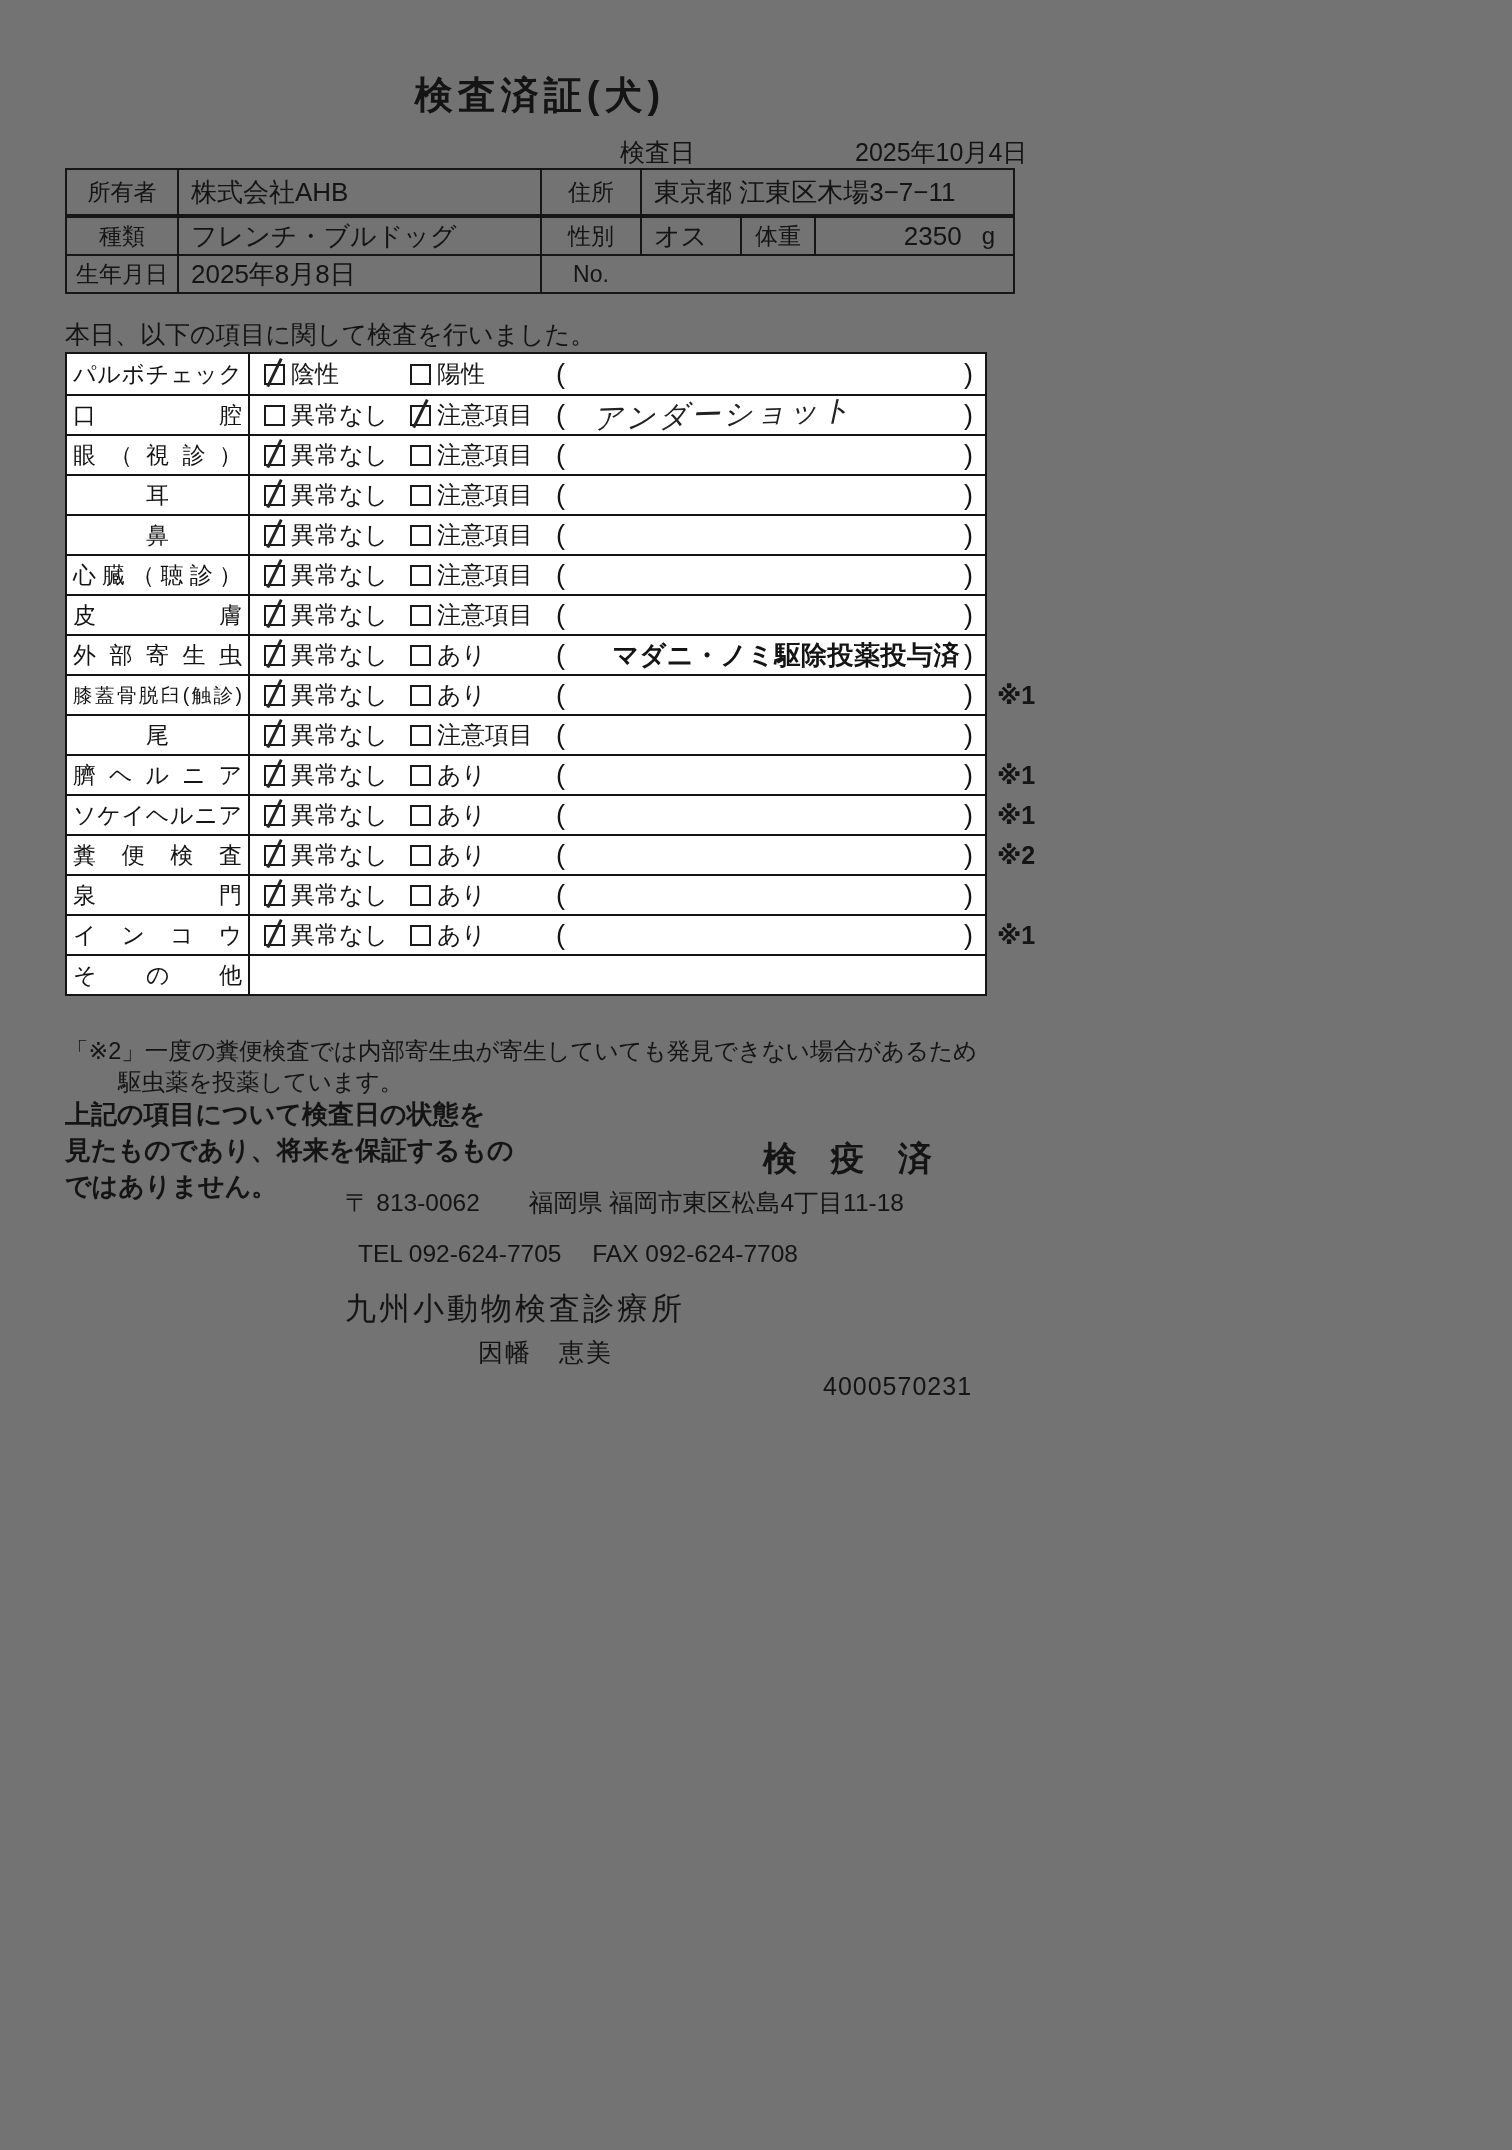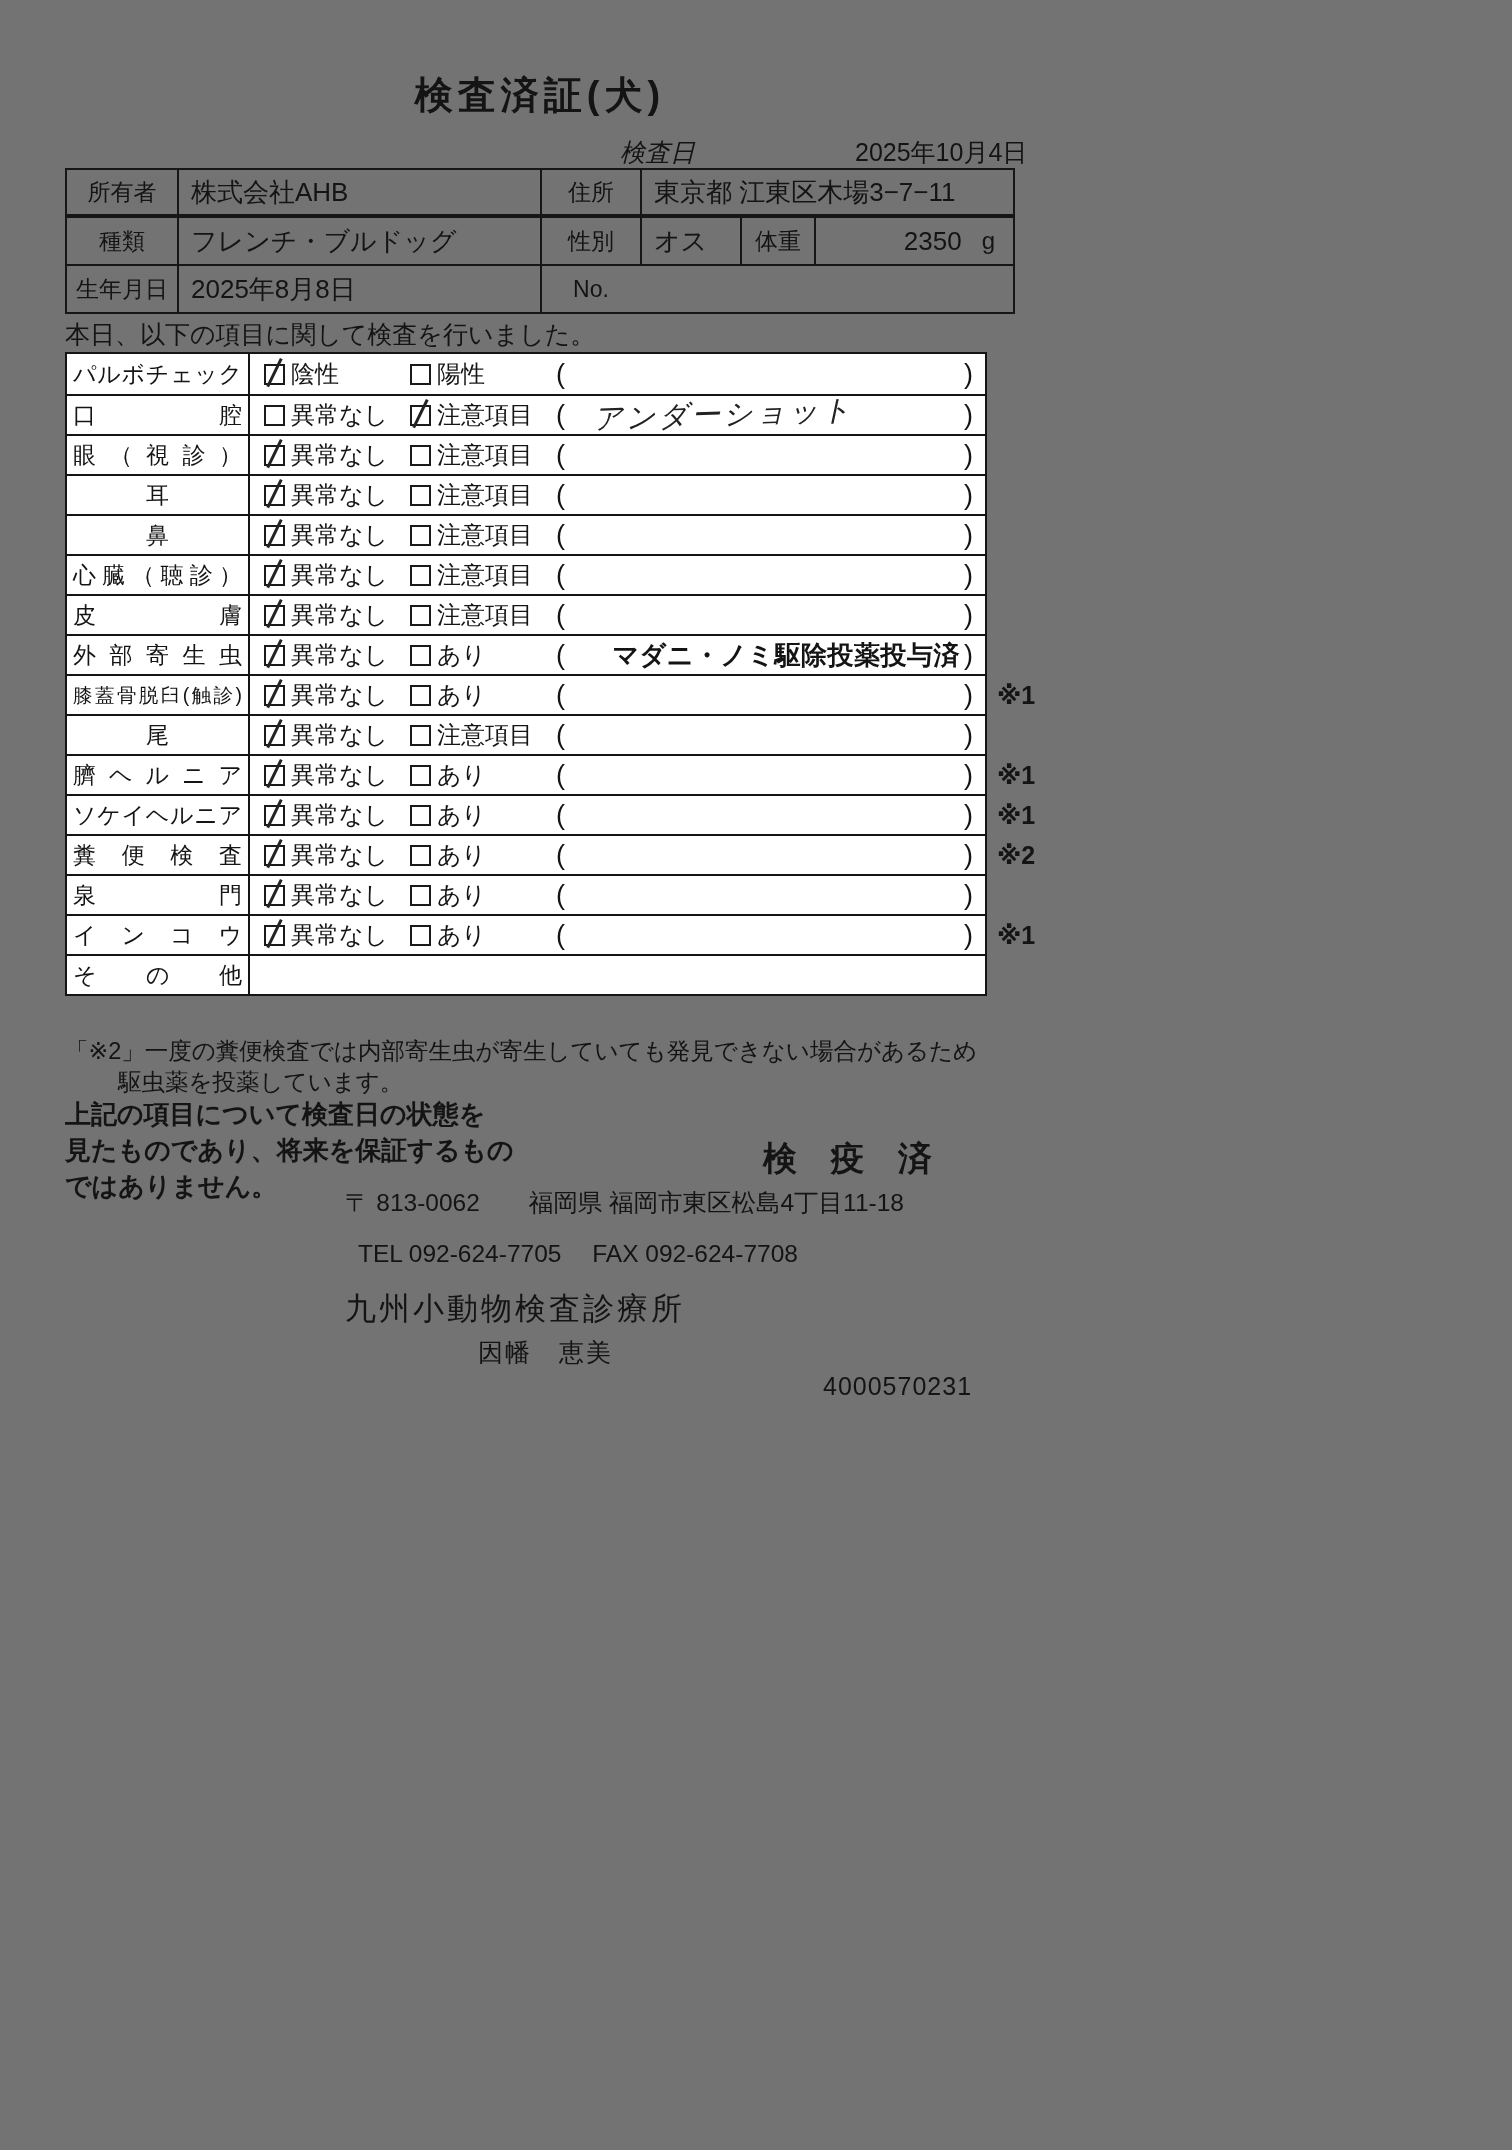--- a/index.html
+++ b/index.html
@@ -8,26 +8,26 @@
     font-family:"Liberation Sans","DejaVu Sans",sans-serif; color:#141414;
     overflow:hidden;
   }
   .abs { position:absolute; }
 
   .title {
     left:65px; top:70px; width:950px; text-align:center;
     font-size:38px; font-weight:600; letter-spacing:5px;
   }
 
-  .date-label { left:620px; top:136px; font-size:25px;font-style:italic; }
+  .date-label { left:620px; top:136px; font-size:25px; }
   .date-value { left:855px; top:136px; font-size:25px; }
 
   
   .gtable { border:2.5px solid #161616; box-sizing:border-box; }
-  .grow { display:grid; height:46px; }
+  .grow { display:grid; height:36px; }
   .grow + .grow { border-top:2.5px solid #161616; }
   .gcell {
     display:flex; align-items:center; box-sizing:border-box;
     border-left:2.5px solid #161616; overflow:hidden; white-space:nowrap;
   }
   .gcell:first-child { border-left:none; }
   .gcell.lab { justify-content:center; font-size:23px; }
   .gcell.val { padding-left:12px; font-size:26px; }
   .gcell.wval { justify-content:flex-end; padding-right:18px; font-size:26px; }
   .unit { margin-left:20px; font-size:24px; }

